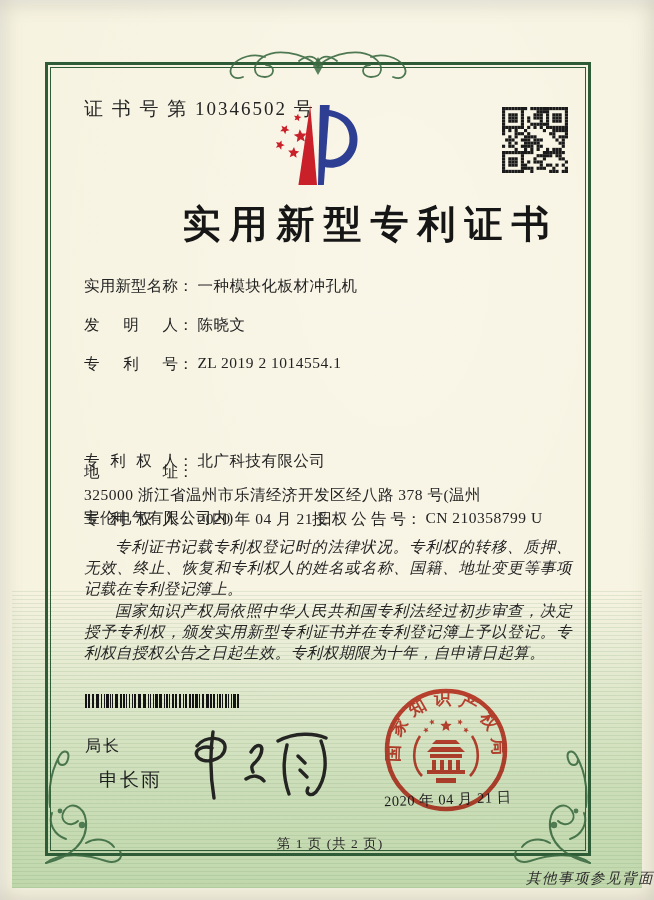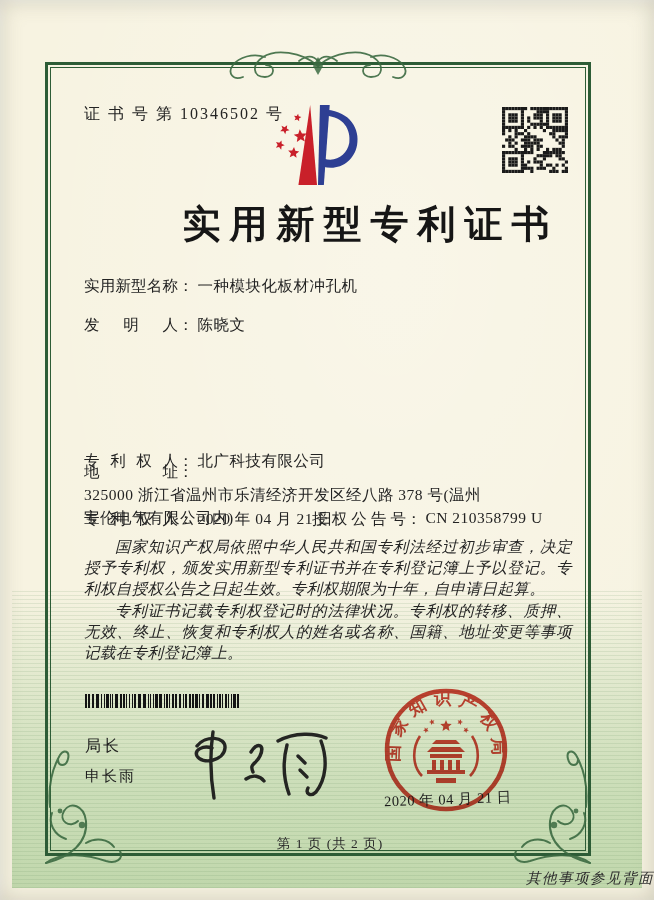--- a/index.html
+++ b/index.html
@@ -41,22 +41,22 @@
   .frame-inner{
     position:absolute; inset:2px;
     border:1px solid var(--border-green);
   }
   .ornament{position:absolute; pointer-events:none;}
   .orn-top{left:50%; top:-22px; transform:translateX(-50%);}
   .orn-bl{left:-12px; bottom:-14px;}
   .orn-br{right:-12px; bottom:-14px; transform:scaleX(-1);}
 
   .cert-no{
-    position:absolute; left:84px; top:104px;
-    font-size:16px; letter-spacing:2px; color:#242424;
+    position:absolute; left:84px; top:96px;
+    font-size:19px; letter-spacing:2px; color:#242424;
   }
   .logo{position:absolute; left:268px; top:101px; width:98px; height:88px;}
   .qr{position:absolute; left:502px; top:107px; width:66px; height:66px;}
 
   .title{
     position:absolute; left:45px; top:199px; width:642px;
     text-align:center; font-size:38px; font-weight:700;
     letter-spacing:9px; padding-left:9px; color:#161616;
   }
 
@@ -74,21 +74,21 @@
   .paras{
     position:absolute; left:84px; top:537px; width:488px;
     font-size:15.5px; line-height:20.8px; font-style:italic;
     letter-spacing:.4px; color:#252525; text-align:justify;
   }
   .paras p{text-indent:2em; margin-bottom:2px;}
 
   .barcode{position:absolute; left:85px; top:694px; width:158px; height:14px;}
 
   .director-title{position:absolute; left:85px; top:736px; font-size:16px; letter-spacing:2px;}
-  .director-name{position:absolute; left:85px; top:767px; font-size:15px; letter-spacing:2px;text-align:center;}
+  .director-name{position:absolute; left:99px; top:767px; font-size:19px; letter-spacing:2px;text-align:center;}
   .signature{position:absolute; left:183px; top:712px; width:150px; height:95px; opacity:.92;}
 
   .seal{position:absolute; left:380px; top:684px; width:132px; height:132px; opacity:.93; mix-blend-mode:multiply;}
   .seal-date{
     position:absolute; left:384px; top:790px; width:132px;
     font-size:14.5px; letter-spacing:.5px; color:#1b1b1b;
     transform:rotate(-2deg);
   }
 
   .page-info{
@@ -408,20 +408,24 @@
   <div class="row" style="top:315px">
     <span class="flabel">发明人</span><span class="colon">：</span>
     <span class="fvalue">陈晓文</span>
   </div>
 
   <div class="row" style="top:276px">
     <span class="flabel">实用新型名称</span><span class="colon">：</span>
     <span class="fvalue">一种模块化板材冲孔机</span>
   </div>
 
+  <div class="row" style="top:354px">
+    <span class="flabel">专利号</span><span class="colon">：</span>
+    <span class="fvalue">ZL 2019 2 1014554.1</span>
+  </div>
 
 
   <div class="row" style="top:451px">
     <span class="flabel">专利权人</span><span class="colon">：</span>
     <span class="fvalue">北广科技有限公司</span>
   </div>
 
   <div class="row row-addr" style="top:462px">
     <span class="flabel">地址</span><span class="colon">：</span>
     <span class="fvalue">325000 浙江省温州市乐清经济开发区经八路 378 号(温州宝伦电气有限公司内)</span>
@@ -430,22 +434,22 @@
   <div class="row" style="top:509px">
     <span class="flabel">专利权人</span><span class="colon">：</span>
     <span class="fvalue">2020 年 04 月 21 日</span>
     <span class="grant-group2">
       <span class="flabel">授权公告号</span><span class="colon">：</span>
       <span class="fvalue">CN 210358799 U</span>
     </span>
   </div>
 
   <div class="paras">
+    <p>专利证书记载专利权登记时的法律状况。专利权的转移、质押、无效、终止、恢复和专利权人的姓名或名称、国籍、地址变更等事项记载在专利登记簿上。</p>
     <p>国家知识产权局依照中华人民共和国专利法经过初步审查，决定授予专利权，颁发实用新型专利证书并在专利登记簿上予以登记。专利权自授权公告之日起生效。专利权期限为十年，自申请日起算。</p>
-    <p>专利证书记载专利权登记时的法律状况。专利权的转移、质押、无效、终止、恢复和专利权人的姓名或名称、国籍、地址变更等事项记载在专利登记簿上。</p>
   </div>
 
   <svg class="barcode" viewBox="0 0 158 14" preserveAspectRatio="none">
     <g id="barcode-bars" fill="#141414">
         <rect x="0" y="0" width="2" height="14"></rect>
         <rect x="3" y="0" width="2" height="14"></rect>
         <rect x="7" y="0" width="2" height="14"></rect>
         <rect x="11" y="0" width="3" height="14"></rect>
         <rect x="16" y="0" width="1" height="14"></rect>
         <rect x="19" y="0" width="1" height="14"></rect>

